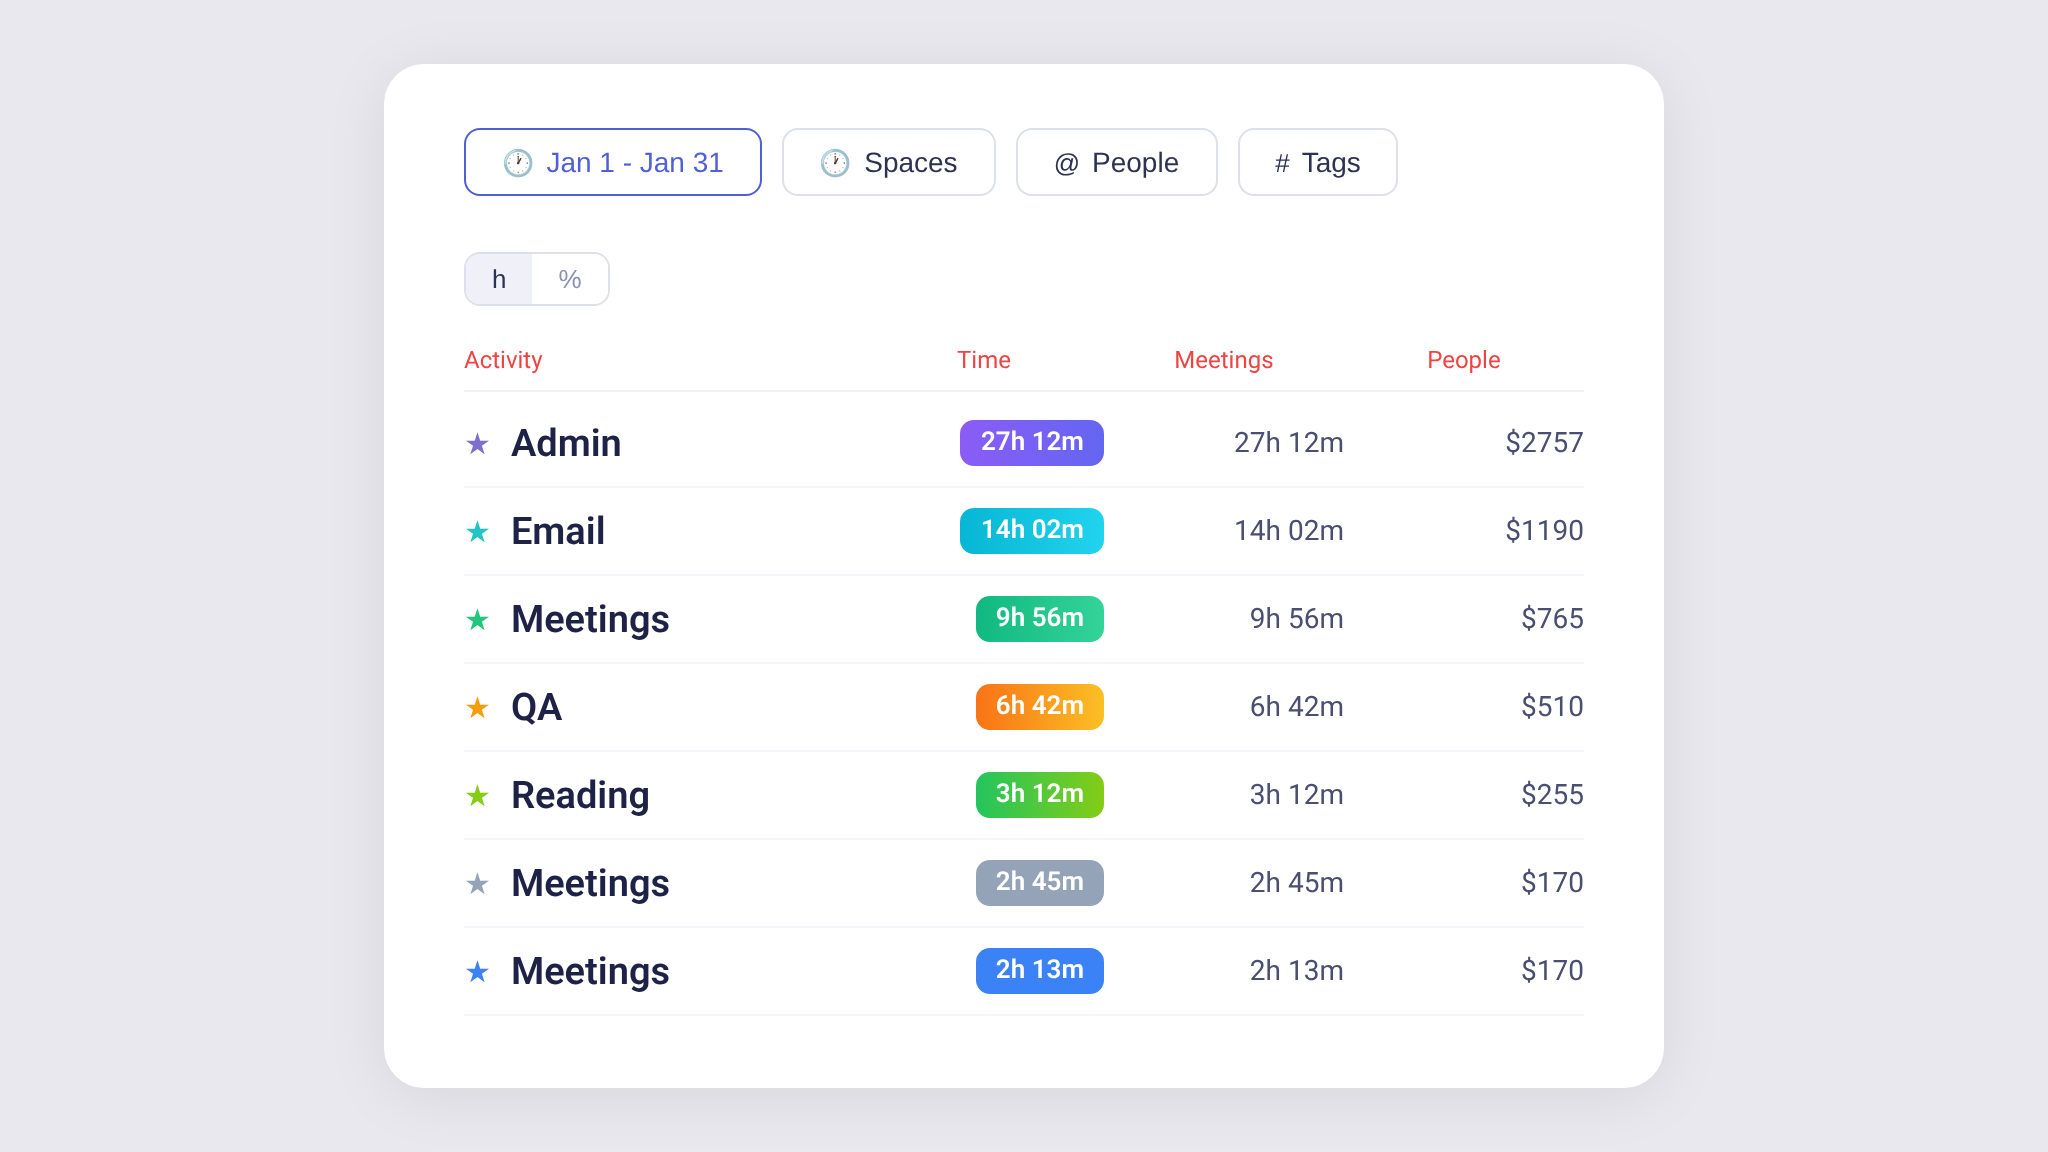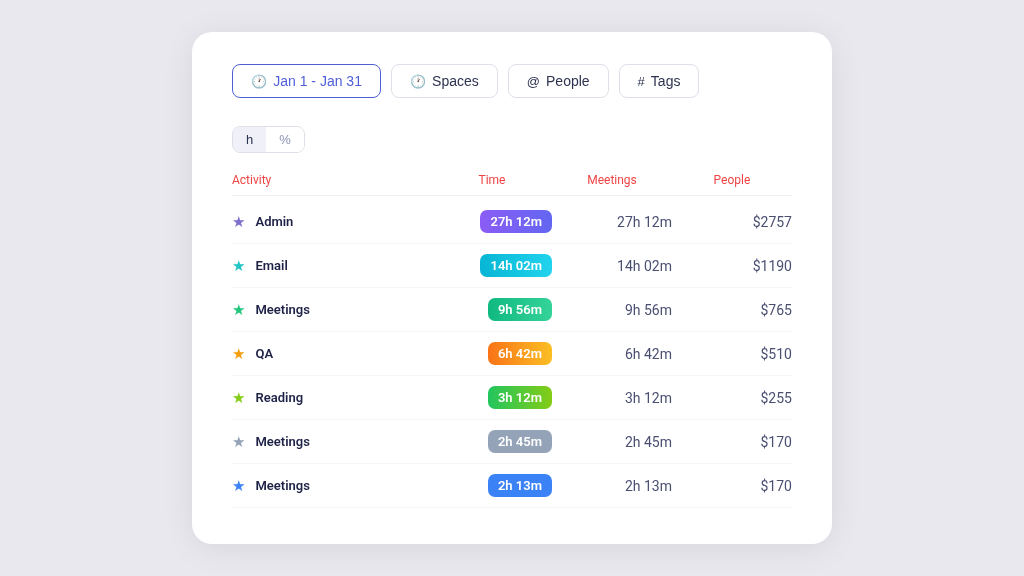--- a/index.html
+++ b/index.html
@@ -118,21 +118,21 @@
       display: flex;
       align-items: center;
       gap: 10px;
     }
 
     .star-icon {
       font-size: 15px;
     }
 
     .activity-name {
-      font-size: 13px;
+      font-size: 19px;
       font-weight: 600;
       color: #1e2246;
     }
 
     .time-badge {
       display: inline-block;
       padding: 4px 10px;
       border-radius: 7px;
       font-size: 13px;
       font-weight: 600;

